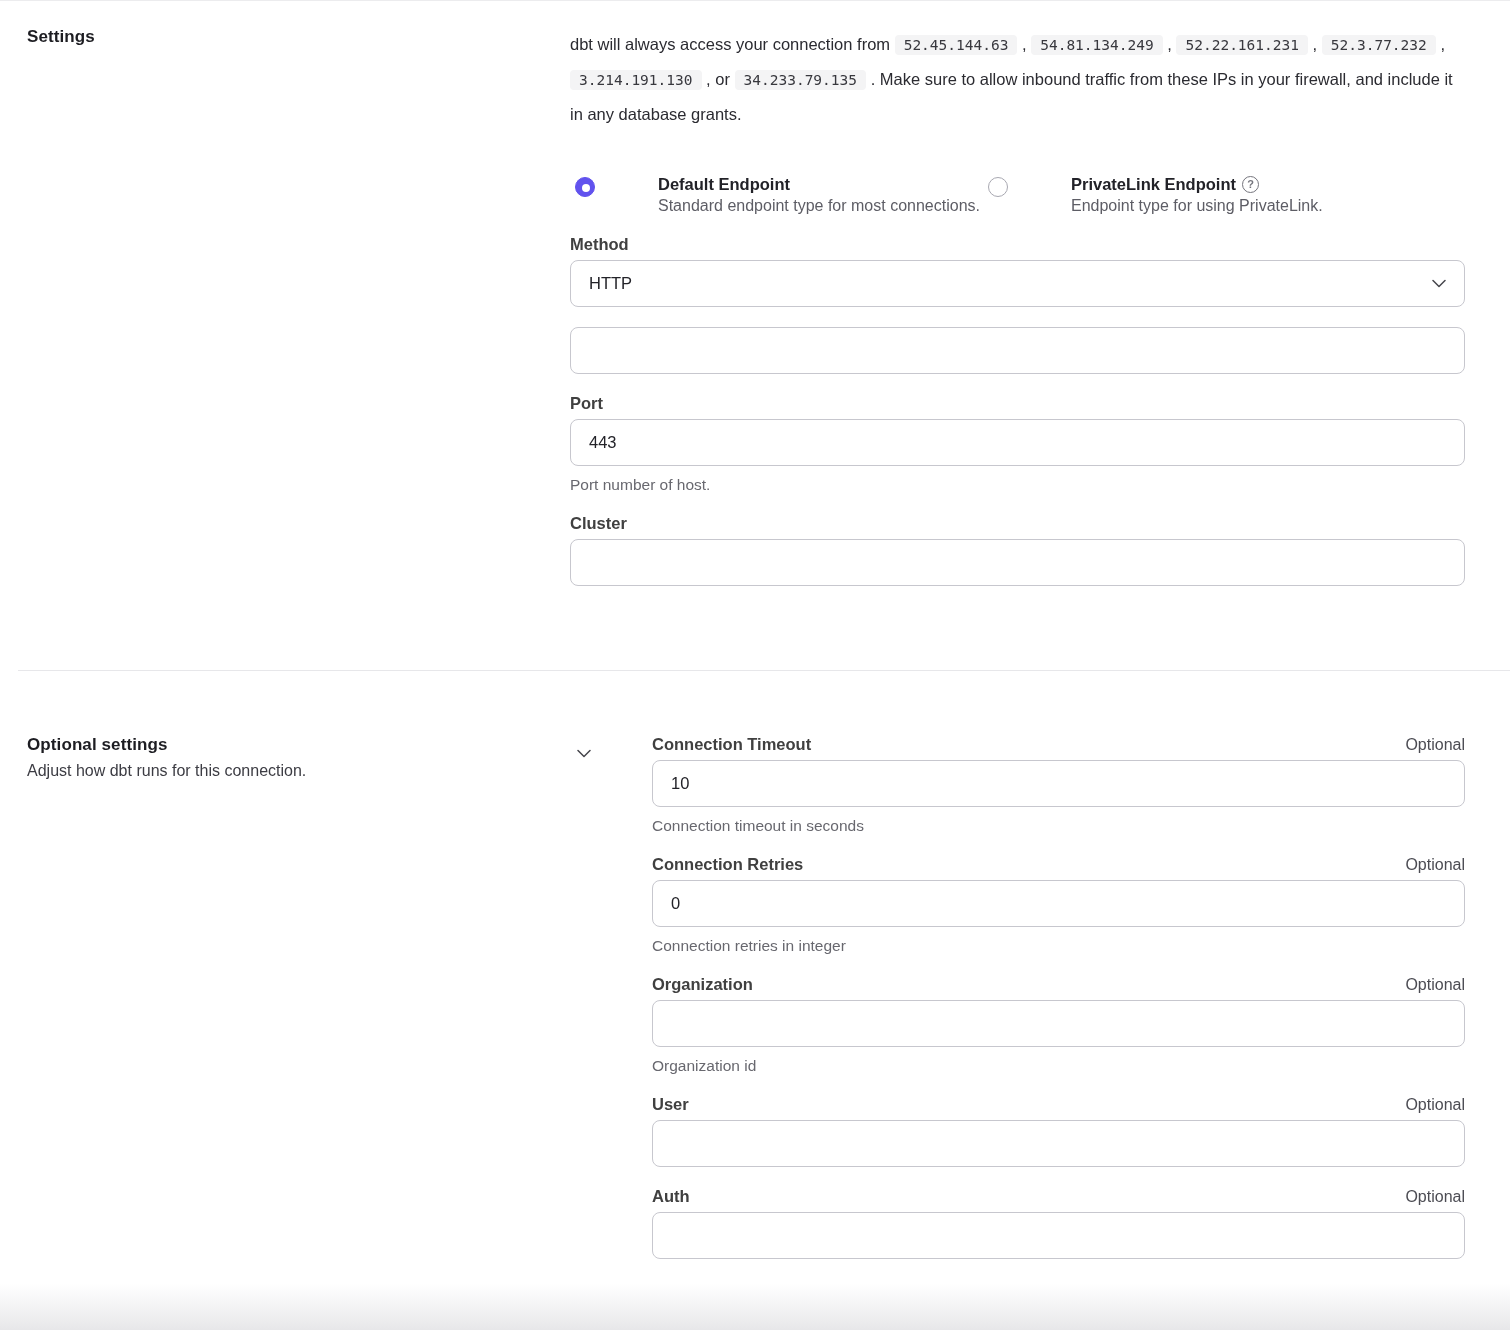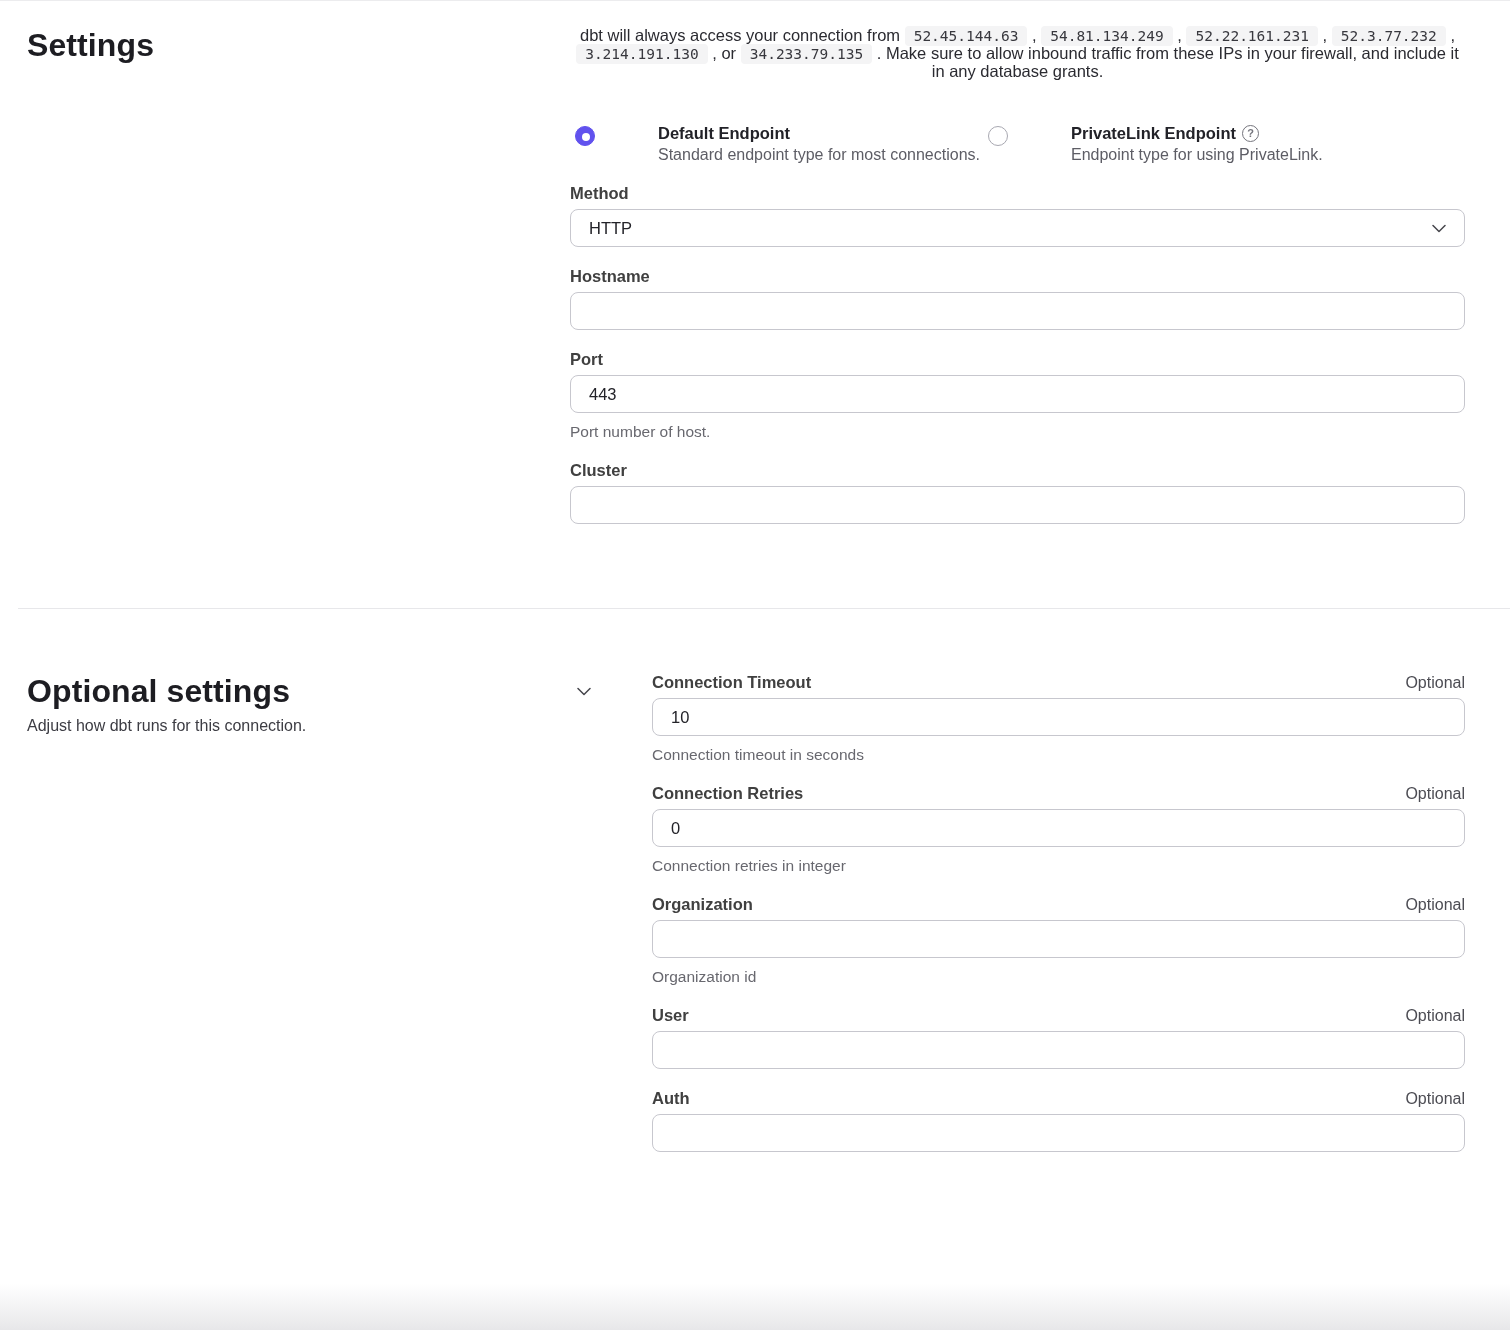--- a/index.html
+++ b/index.html
@@ -13,38 +13,37 @@
   }
   .section { display: flex; }
   .left-col { width: 516px; flex: none; padding-left: 27px; }
   .gutter { width: 54px; flex: none; display: flex; justify-content: center; }
   .right-col { flex: 1; margin-right: 45px; min-width: 0; }
 
   .section-top { padding-top: 26px; padding-bottom: 64px; }
   .section-optional { padding-top: 64px; gap: 41px; }
 
   h2.sec-title {
-    font-size: 32px;
+    font-size: 17px;
     font-weight: 700;
     letter-spacing: 0.1px;
     color: #1d1d22;
   }
   .sec-subtitle {
     font-size: 16px;
     color: #3c3c43;
     margin-top: 7px;
   }
 
   
   .intro {
     font-size: 16.5px;
-    line-height: 17px;
+    line-height: 34px;
     color: #2b2b31;
     margin-bottom: 44px;
-    text-align: center;
   }
   .ip-chip {
     font-family: "DejaVu Sans Mono", "Liberation Mono", monospace;
     font-size: 14.5px;
     background: #f4f4f5;
     border-radius: 4px;
     padding: 2px 9px;
     color: #38383e;
     white-space: nowrap;
   }
@@ -116,21 +115,21 @@
     color: #404040;
   }
   .optional-badge {
     font-size: 16px;
     font-weight: 400;
     color: #4c4c53;
     text-align: center;
   }
   .f-input, .f-select {
     width: 100%;
-    height: 38px;
+    height: 47px;
     border: 1px solid #c7c7ce;
     border-radius: 8px;
     background: #fff;
     font-family: "Liberation Sans", "DejaVu Sans", sans-serif;
     font-size: 16.5px;
     color: #232329;
     padding: 0 18px;
     outline: none;
   }
   .f-select {
@@ -217,23 +216,20 @@
       </div>
       <div class="f-select">
         <span>HTTP</span>
         <svg class="chevron-svg" width="14" height="9" viewBox="0 0 14 9">
             <polyline points="1,1.5 7,7.5 13,1.5" fill="none" stroke="#46464c" stroke-width="1.5" stroke-linecap="round" stroke-linejoin="round"></polyline>
           </svg>
       </div>
     </div>
 
     <div class="field">
-      <div class="label-row">
-        <span class="f-label">Hostname</span>
-      </div>
       <input class="f-input" type="text" value="" style="">
     </div>
 
     <div class="field">
       <div class="label-row">
         <span class="f-label">Port</span>
       </div>
       <input class="f-input" type="text" value="443" style="">
       <div class="f-helper">Port number of host.</div>
     </div>

